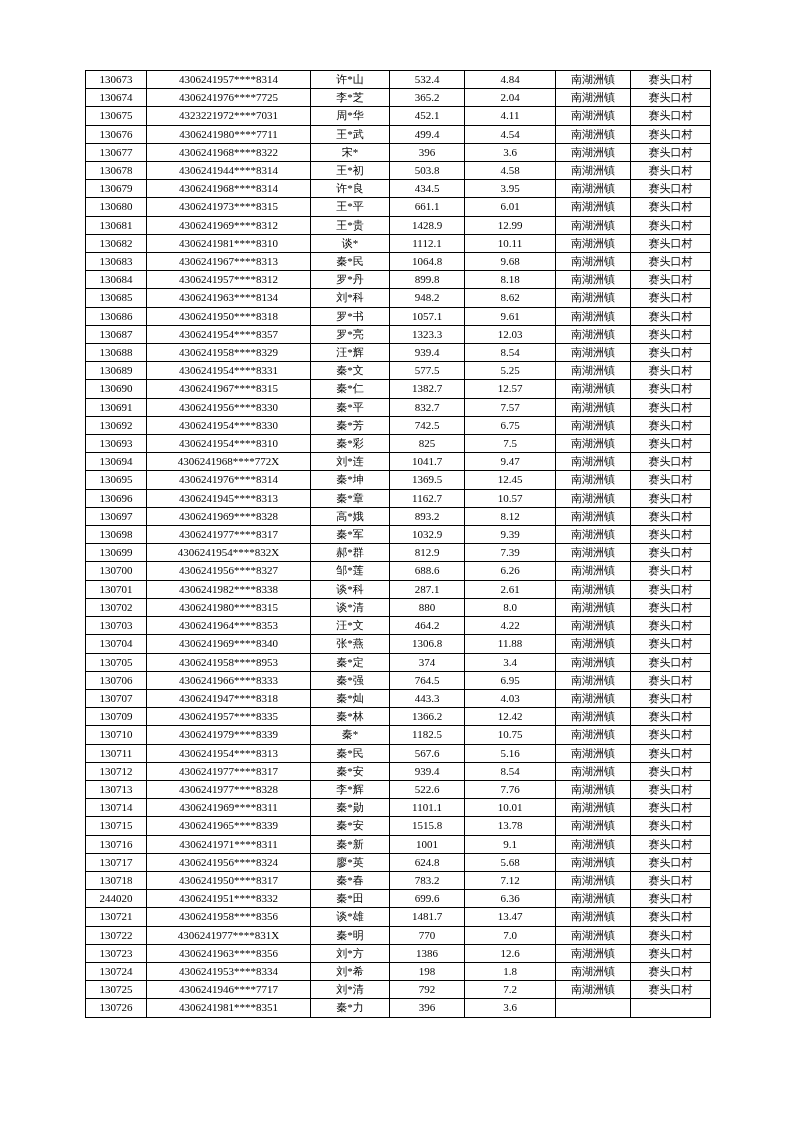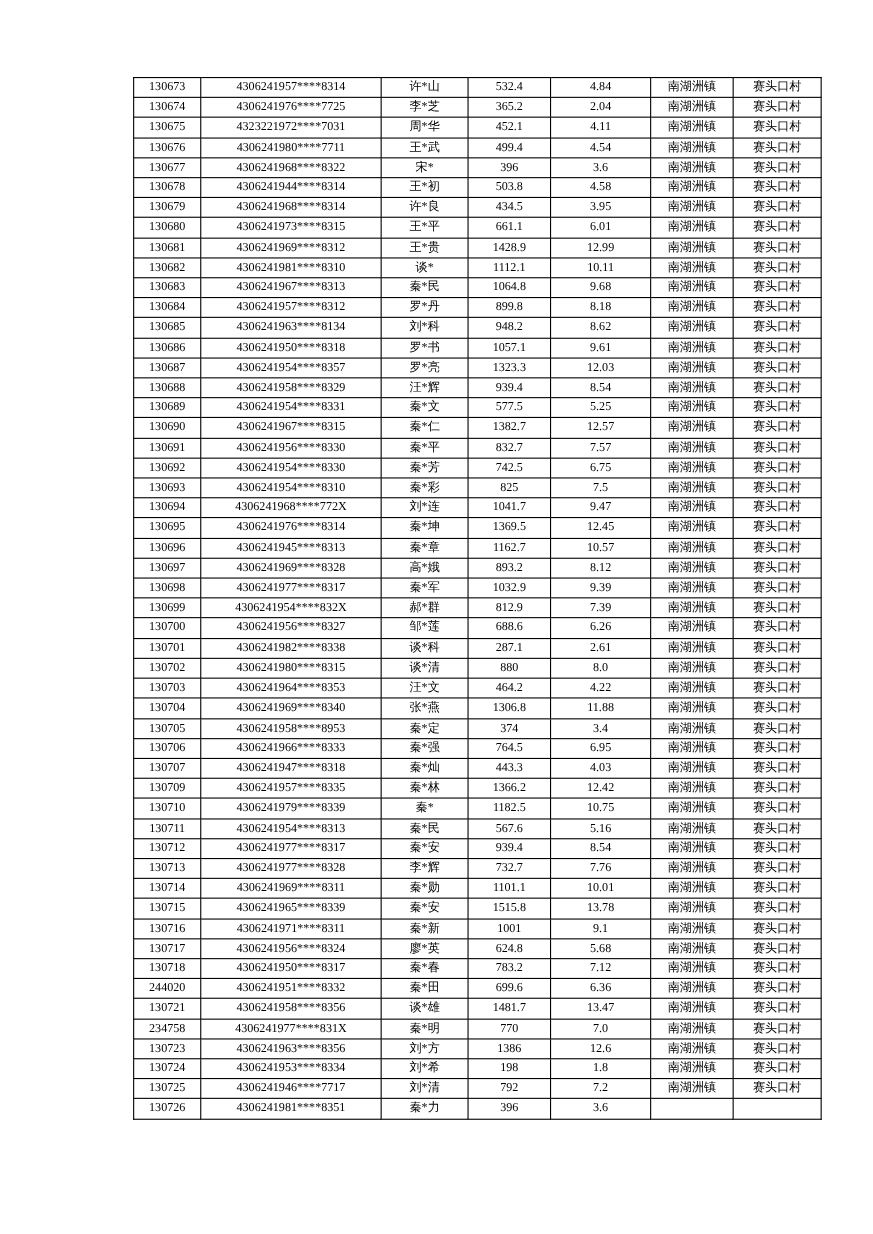--- a/index.html
+++ b/index.html
@@ -16,21 +16,20 @@
   }
   .sheet {
     position: absolute;
     left: 85px;
     top: 70px;
   }
   table.data-table {
     border-collapse: collapse;
     table-layout: fixed;
     width: 625px;
-    margin-left: 36px;
   }
   table.data-table td {
     border: 1px solid #000000;
     height: 17.2px;
     padding: 0 1px;
     text-align: center;
     vertical-align: middle;
     font-size: 11px;
     line-height: 17.2px;
     white-space: nowrap;
@@ -407,21 +406,21 @@
           <td>秦*安</td>
           <td>939.4</td>
           <td>8.54</td>
           <td>南湖洲镇</td>
           <td>赛头口村</td>
         </tr>
         <tr>
           <td>130713</td>
           <td>4306241977****8328</td>
           <td>李*辉</td>
-          <td>732.7</td>
+          <td>522.6</td>
           <td>7.76</td>
           <td>南湖洲镇</td>
           <td>赛头口村</td>
         </tr>
         <tr>
           <td>130714</td>
           <td>4306241969****8311</td>
           <td>秦*勋</td>
           <td>1101.1</td>
           <td>10.01</td>
@@ -476,21 +475,21 @@
         <tr>
           <td>130721</td>
           <td>4306241958****8356</td>
           <td>谈*雄</td>
           <td>1481.7</td>
           <td>13.47</td>
           <td>南湖洲镇</td>
           <td>赛头口村</td>
         </tr>
         <tr>
-          <td>234758</td>
+          <td>130722</td>
           <td>4306241977****831X</td>
           <td>秦*明</td>
           <td>770</td>
           <td>7.0</td>
           <td>南湖洲镇</td>
           <td>赛头口村</td>
         </tr>
         <tr>
           <td>130723</td>
           <td>4306241963****8356</td>

